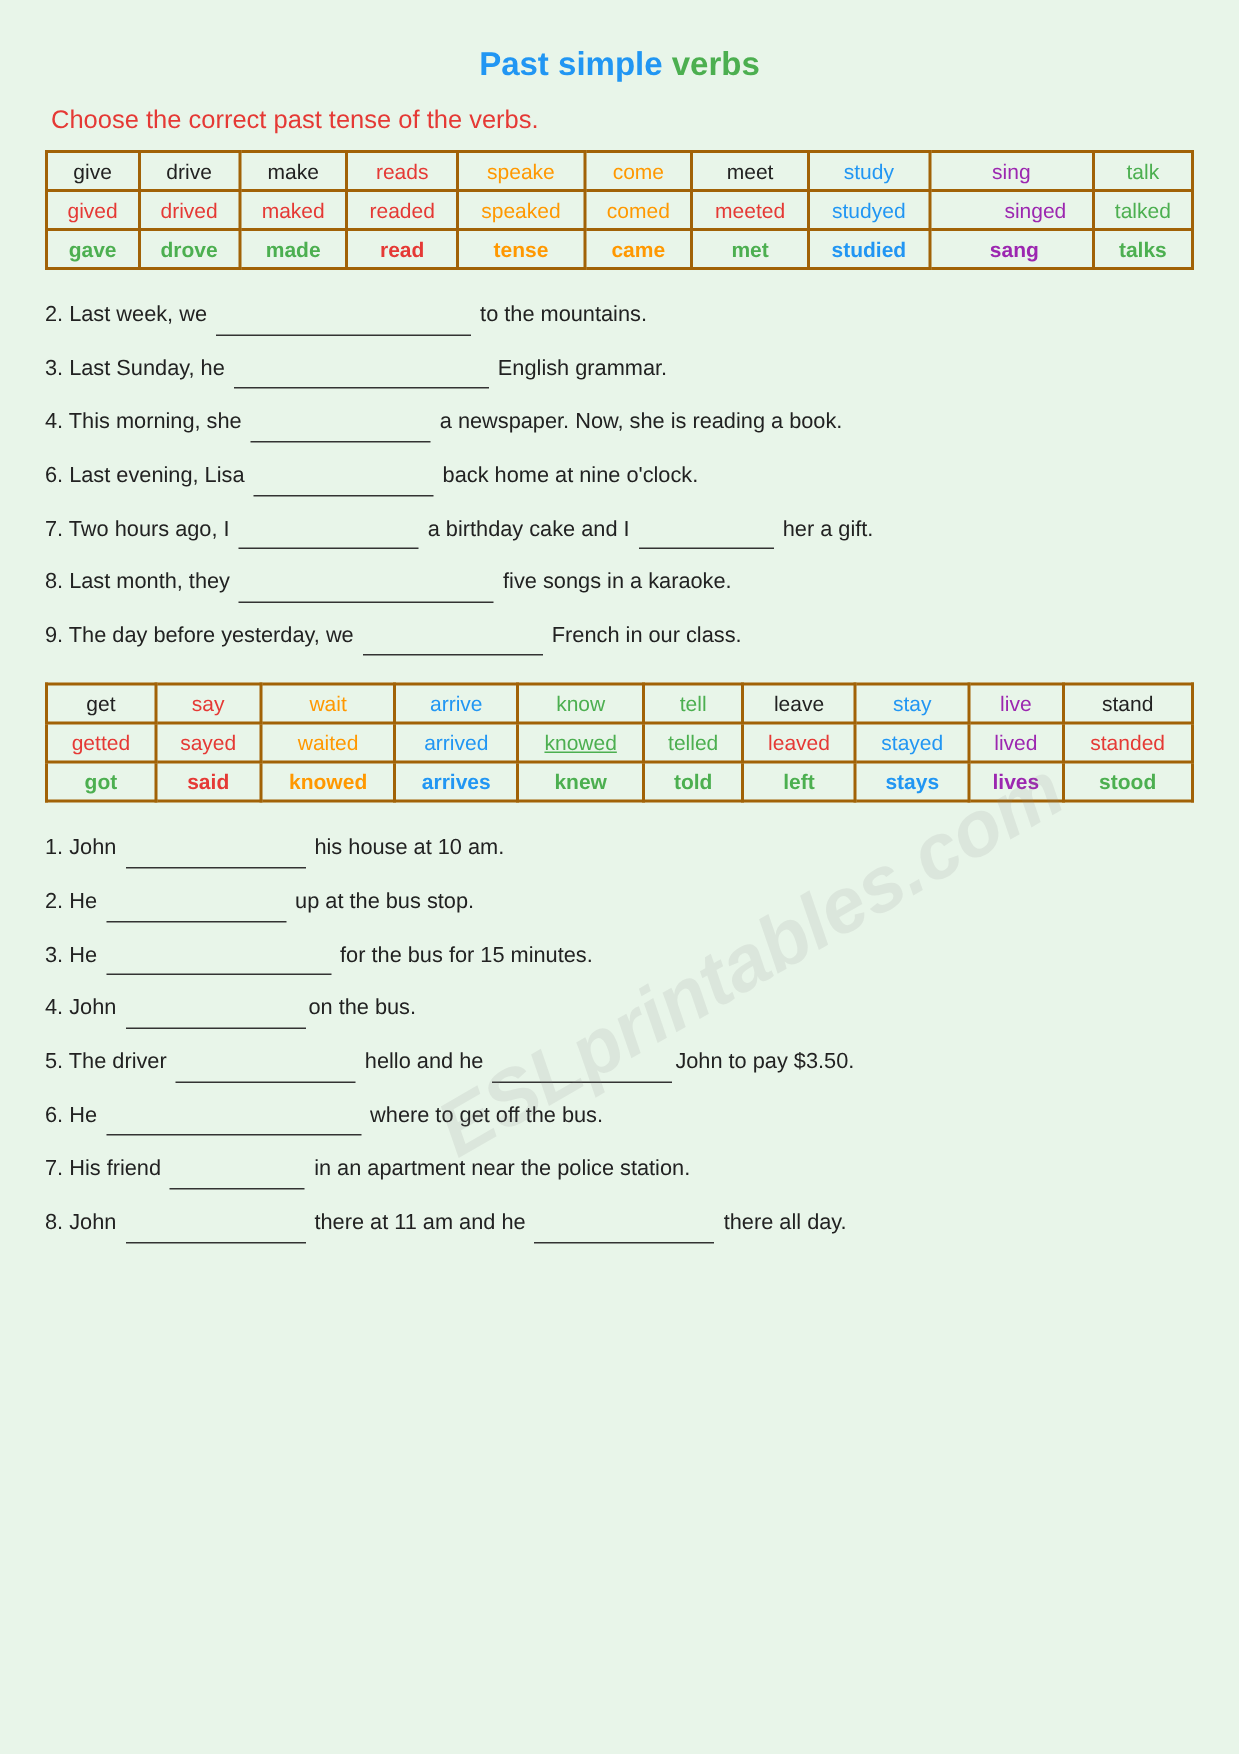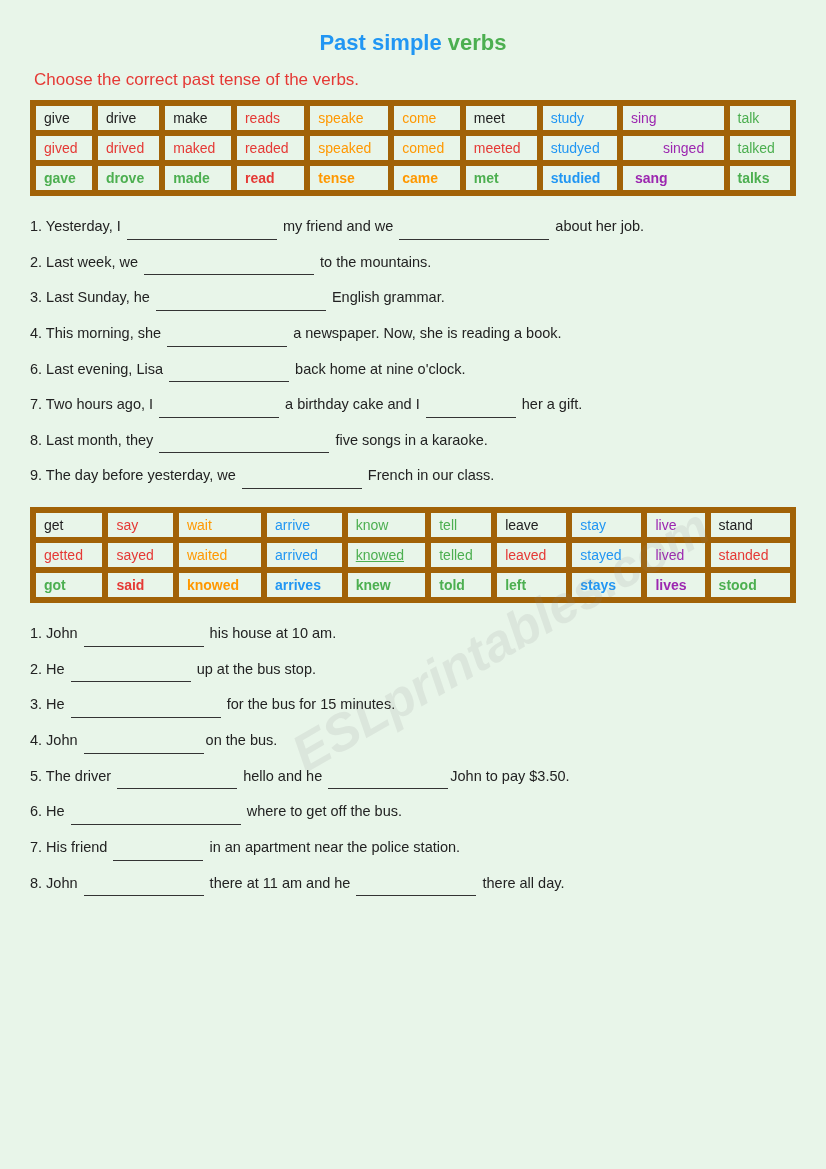--- a/index.html
+++ b/index.html
@@ -25,23 +25,23 @@
       font-size: 17px;
       margin-bottom: 10px;
       margin-left: 4px;
     }
     table {
       border-collapse: collapse;
       width: 100%;
       margin-bottom: 18px;
     }
     td {
-      border: 6px solid #a16207;
+      border: 2px solid #a16207;
       padding: 4px 8px;
-      text-align: left;
+      text-align: center;
       white-space: nowrap;
     }
     .row-base td { color: #222; font-weight: normal; }
     .row-wrong td { color: #e53935; font-weight: normal; }
     .row-correct td { color: #4CAF50; font-weight: bold; }
 
     
     .col-reads { color: #e53935 !important; }
     .col-speake { color: #ff9800 !important; }
     .col-come { color: #ff9800 !important; }
@@ -168,23 +168,20 @@
         <td>met</td>
         <td class="col-studied">studied</td>
         <td class="col-sang">sang</td>
         <td class="col-talks">talks</td>
       </tr>
     </tbody>
   </table>
 
   <div class="sentences">
     <div class="sentence">
-      1. Yesterday, I <span class="blank blank-lg">&nbsp;</span> my friend and we <span class="blank blank-lg">&nbsp;</span> about her job.
-    </div>
-    <div class="sentence">
       2. Last week, we <span class="blank blank-xl">&nbsp;</span> to the mountains.
     </div>
     <div class="sentence">
       3. Last Sunday, he <span class="blank blank-xl">&nbsp;</span> English grammar.
     </div>
     <div class="sentence">
       4. This morning, she <span class="blank">&nbsp;</span> a newspaper.  Now, she is reading a book.
     </div>
     <div class="sentence">
       6. Last evening, Lisa <span class="blank">&nbsp;</span> back home at nine o'clock.

